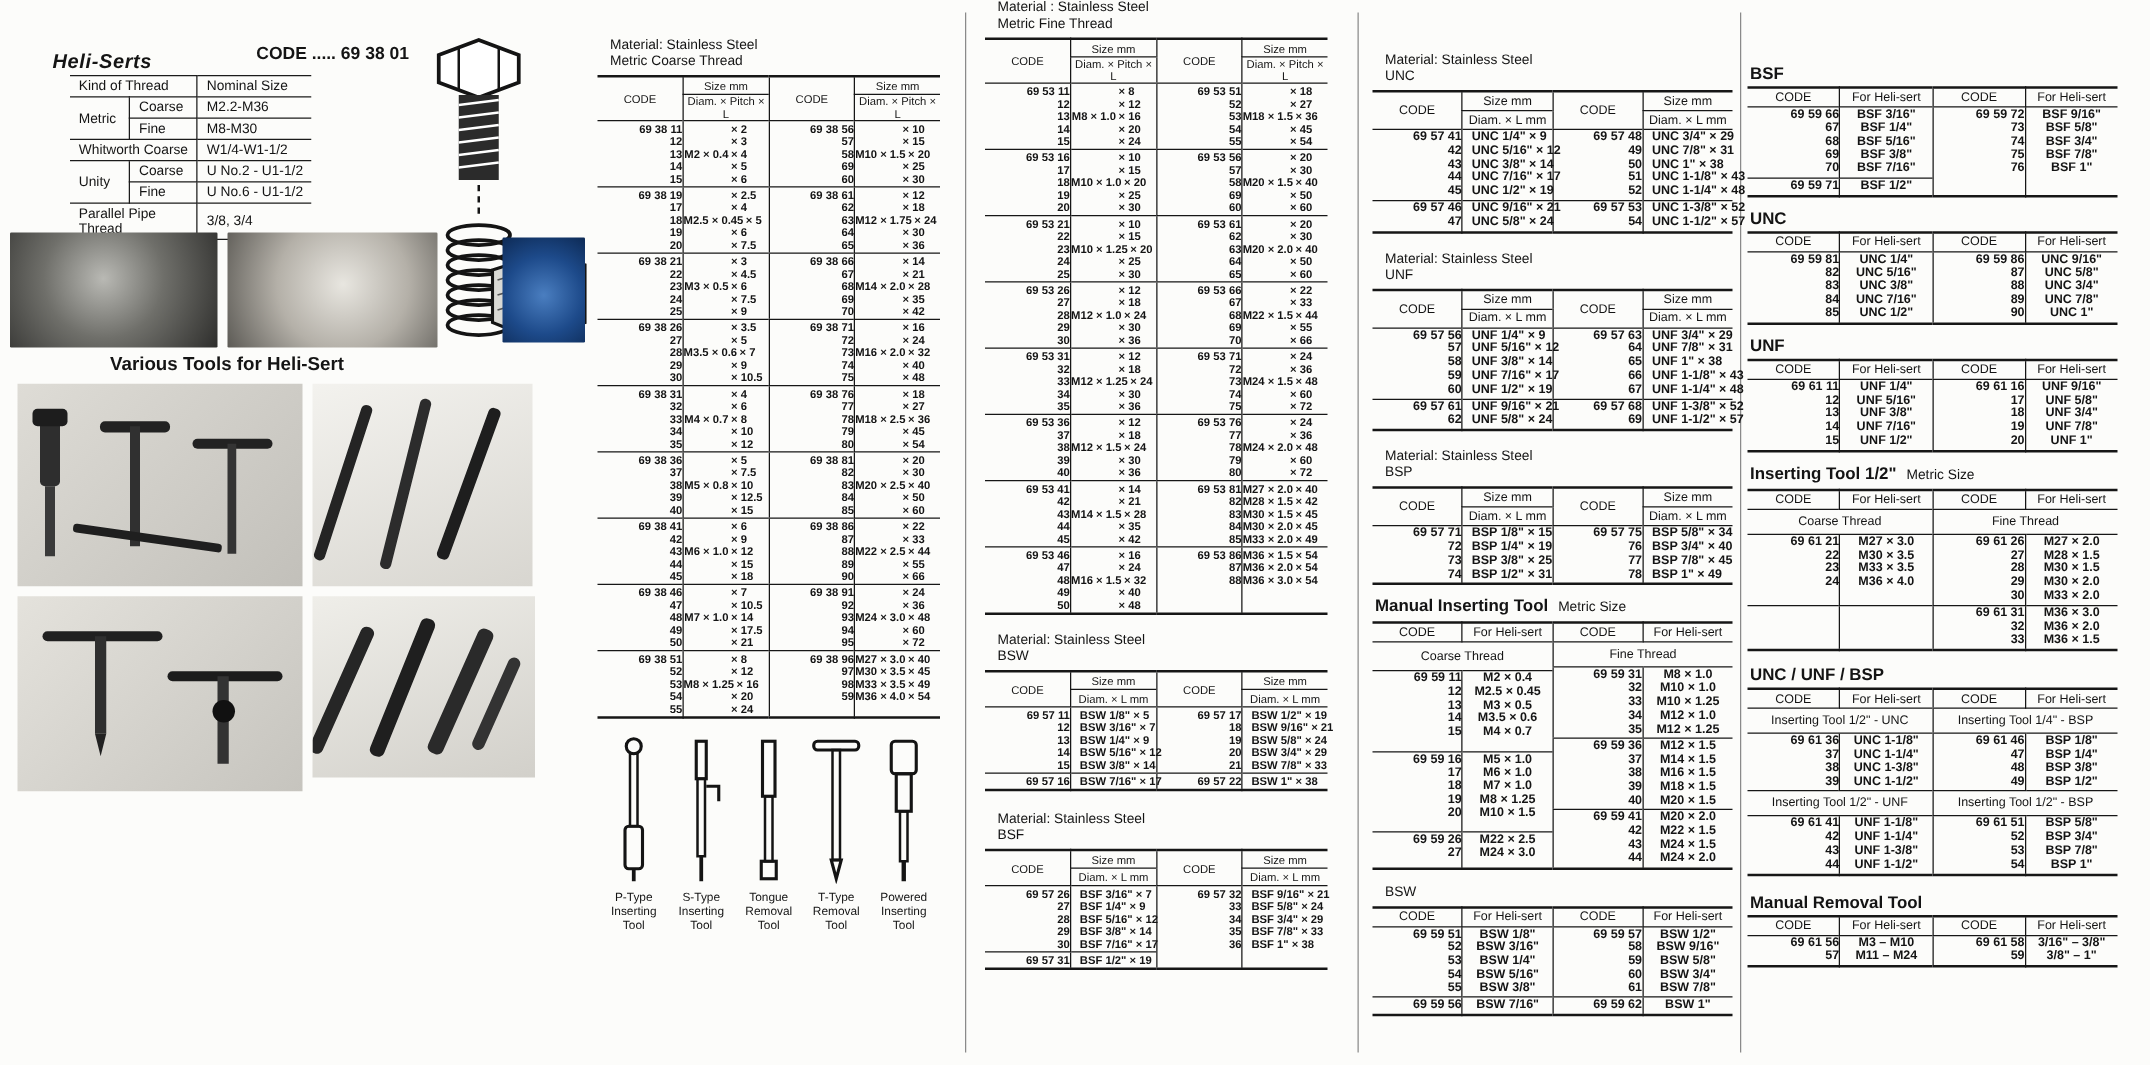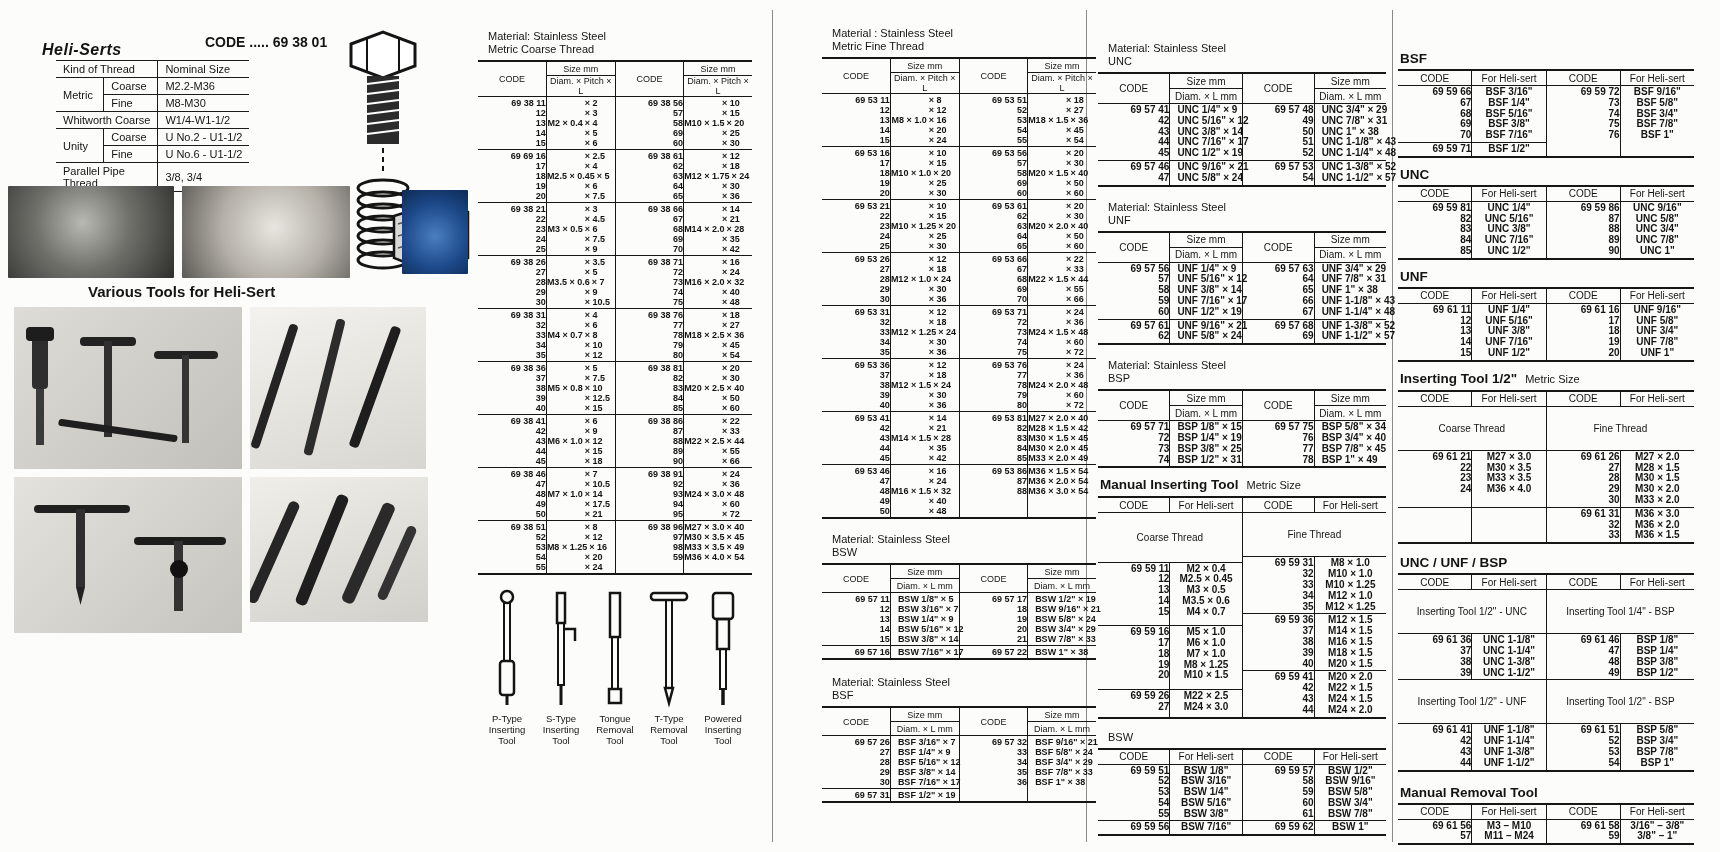--- a/index.html
+++ b/index.html
@@ -15,40 +15,40 @@
   .hs-title{position:absolute;left:42px;top:41px;font-size:16px;font-weight:bold;font-style:italic;letter-spacing:0.5px;}
   .hs-code{position:absolute;left:205px;top:34px;font-size:14px;font-weight:bold;}
   .kind-table{position:absolute;left:56px;top:60px;border-collapse:collapse;font-size:11px;border-left:hidden;border-right:hidden;}
   .kind-table td{border:1.5px solid #1b1b1b;padding:2px 7px;white-space:pre-line;margin-top:12px;}
   .photo{position:absolute;border-radius:1px;}
   .caption{position:absolute;left:88px;top:283px;font-size:15px;font-weight:bold;}
   .toolphoto{position:absolute;overflow:hidden;}
   
   .col{position:absolute;top:0;}
   #col2{left:478px;width:274px;padding-top:30px;}
-  #col3{left:822px;width:274px;padding-top:27px;}
+  #col3{left:788px;width:274px;}
   #col4{left:1098px;width:288px;padding-top:42px;}
   #col5{left:1398px;width:296px;padding-top:52px;}
   .tblock{margin-bottom:0;}
   .ttl{font-size:11px;line-height:13px;padding-left:10px;}
   .ttl.bold{font-size:13.5px;font-weight:bold;padding-left:2px;}
   .ttl .sfx{font-size:11px;font-weight:normal;margin-left:8px;}
   .pair{display:flex;margin-top:4px;}
   table.cat{border-collapse:collapse;table-layout:fixed;flex:1;width:50%;
     border-top:2px solid #161616;border-bottom:2px solid #161616;}
   table.cat.tr-right{border-left:1.6px solid #161616;}
   .cat th{font-weight:normal;text-align:center;padding:0;}
   .cat th.h-size,.cat th.h-sub{border-left:1.6px solid #161616;}
   .cat th.h-size{border-bottom:1.3px solid #161616;}
   .cat thead{border-bottom:1.6px solid #161616;}
   .cat tr.grp td{border-top:1.5px solid #161616;vertical-align:top;padding:1px 0;}
   .cat tr.grp:first-child td{border-top:none;}
   .cat td.code{text-align:right;padding-right:5px;font-weight:bold;}
   .cat td.size{border-left:1.6px solid #161616;font-weight:bold;}
-  .cat tr.subrow td{border-top:1.6px solid #161616;text-align:center;font-weight:normal;padding:16px 0;}
+  .cat tr.subrow td{border-top:1.6px solid #161616;text-align:center;font-weight:normal;padding:4px 0;}
   
   .dense td,.dense th{font-size:9px;}
   .dense th{height:13px;}
   .dense .code div,.dense .szline{line-height:10px;height:10px;white-space:nowrap;}
   .dense td.code{width:40%;}
   .mid td,.mid th{font-size:10px;}
   .mid th{height:14px;}
   .mid .code div,.mid .szline{line-height:10.8px;height:10.8px;white-space:nowrap;}
   .mid td.code{width:42%;}
   .size.split .szline{display:flex;}
@@ -228,21 +228,21 @@
                     <span class="len">× 5</span>
                   </div>
                   <div class="szline">
                     <span class="pre"></span>
                     <span class="len">× 6</span>
                   </div>
                 </td>
               </tr>
               <tr class="grp">
                 <td class="code">
-                  <div>69 69 16</div>
+                  <div>69 38 19</div>
                   <div>17</div>
                   <div>18</div>
                   <div>19</div>
                   <div>20</div>
                 </td>
                 <td class="size split">
                   <div class="szline">
                     <span class="pre"></span>
                     <span class="len">× 2.5</span>
                   </div>

